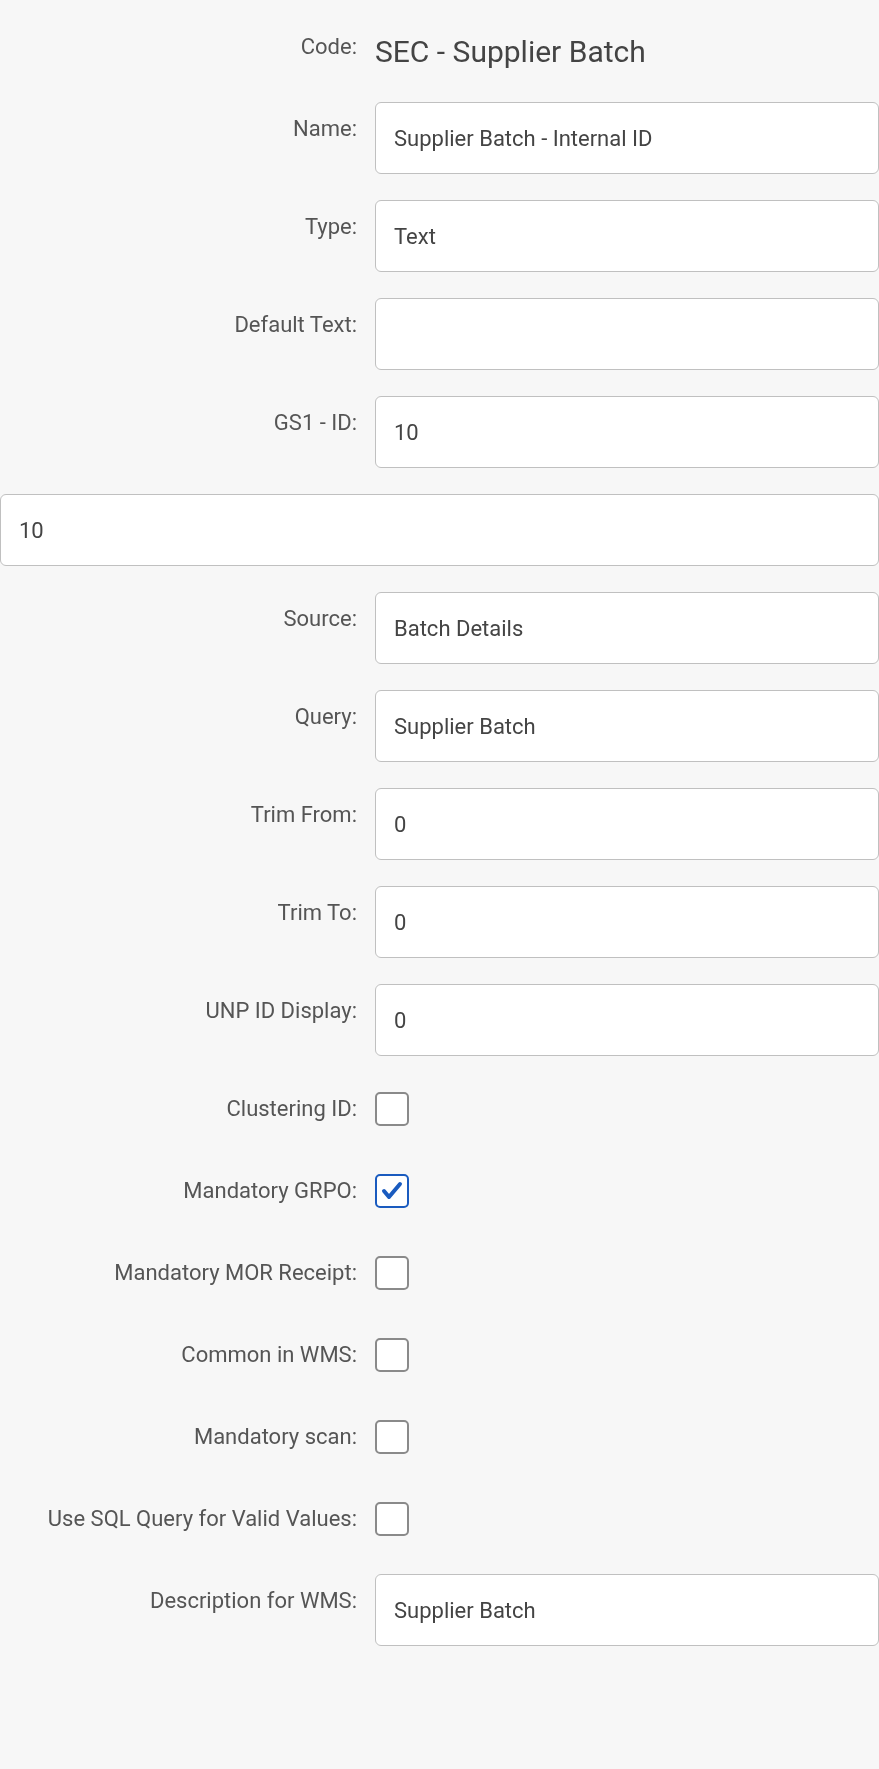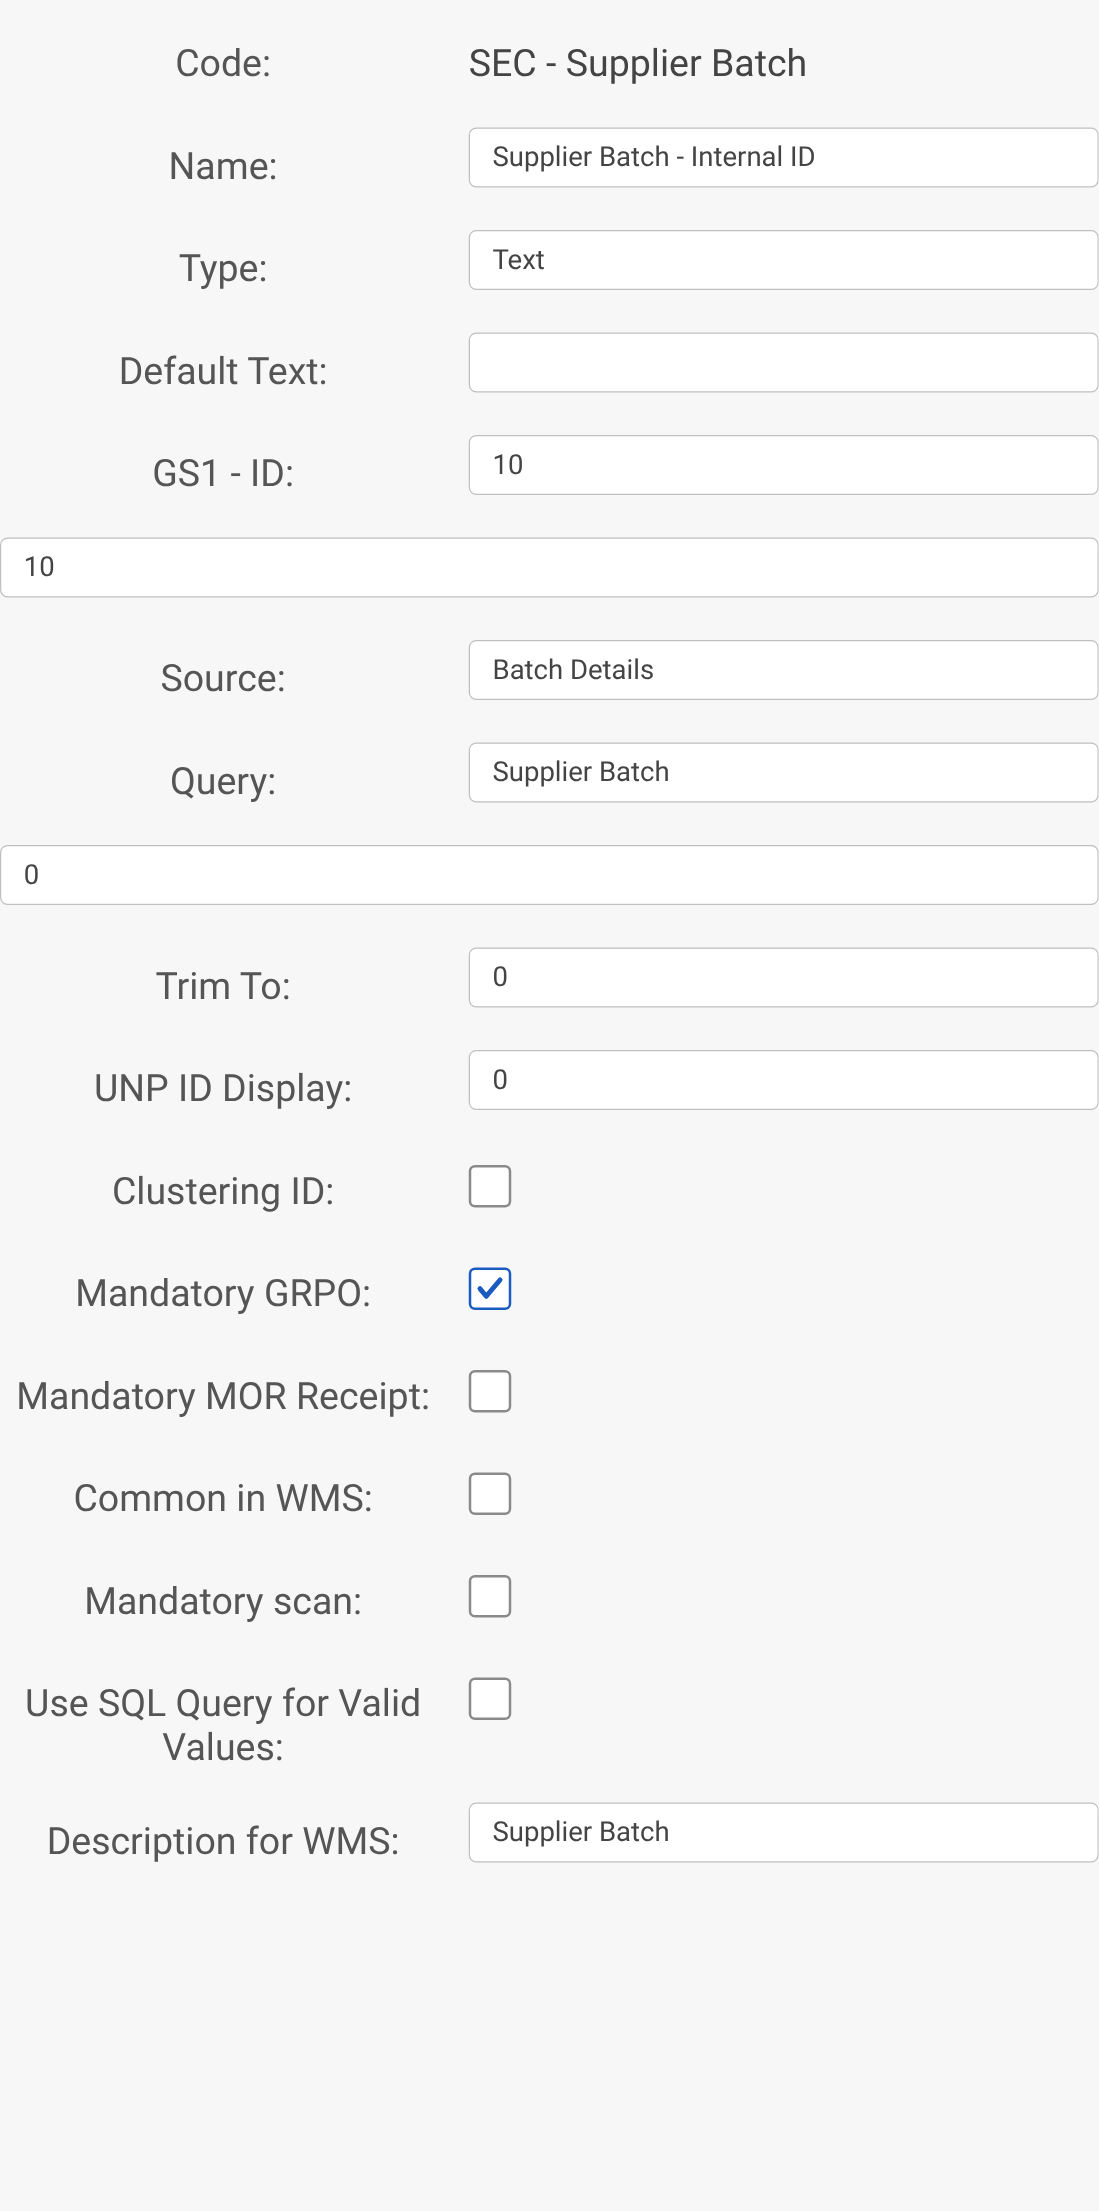--- a/index.html
+++ b/index.html
@@ -14,35 +14,35 @@
       padding: 20px 0;
     }
     .form-row {
       display: flex;
       align-items: flex-start;
       margin-bottom: 26px;
       min-height: 56px;
     }
     .form-label {
       width: 375px;
-      text-align: center;
+      text-align: right;
       padding-right: 18px;
       color: #555;
-      font-size: 30px;
+      font-size: 22px;
       padding-top: 14px;
       flex-shrink: 0;
     }
     .form-value-static {
       padding-top: 14px;
       color: #444;
       font-size: 30px;
     }
     .form-input {
       flex: 1;
-      height: 48px;
+      height: 72px;
       border: 1px solid #c0c0c0;
       border-radius: 6px;
       background: #fff;
       padding: 0 18px;
       font-size: 22px;
       color: #444;
       font-family: inherit;
       outline: none;
     }
     .form-textarea {
@@ -122,20 +122,21 @@
     <div class="form-label">Source:</div>
     <input class="form-input" value="Batch Details" style="">
   </div>
 
   <div class="form-row">
     <div class="form-label">Query:</div>
     <input class="form-input" value="Supplier Batch" style="">
   </div>
 
   <div class="form-row">
+    <div class="form-label">Trim From:</div>
     <input class="form-input" value="0" style="">
   </div>
 
   <div class="form-row">
     <div class="form-label">Trim To:</div>
     <input class="form-input" value="0" style="">
   </div>
 
   <div class="form-row">
     <div class="form-label">UNP ID Display:</div>

